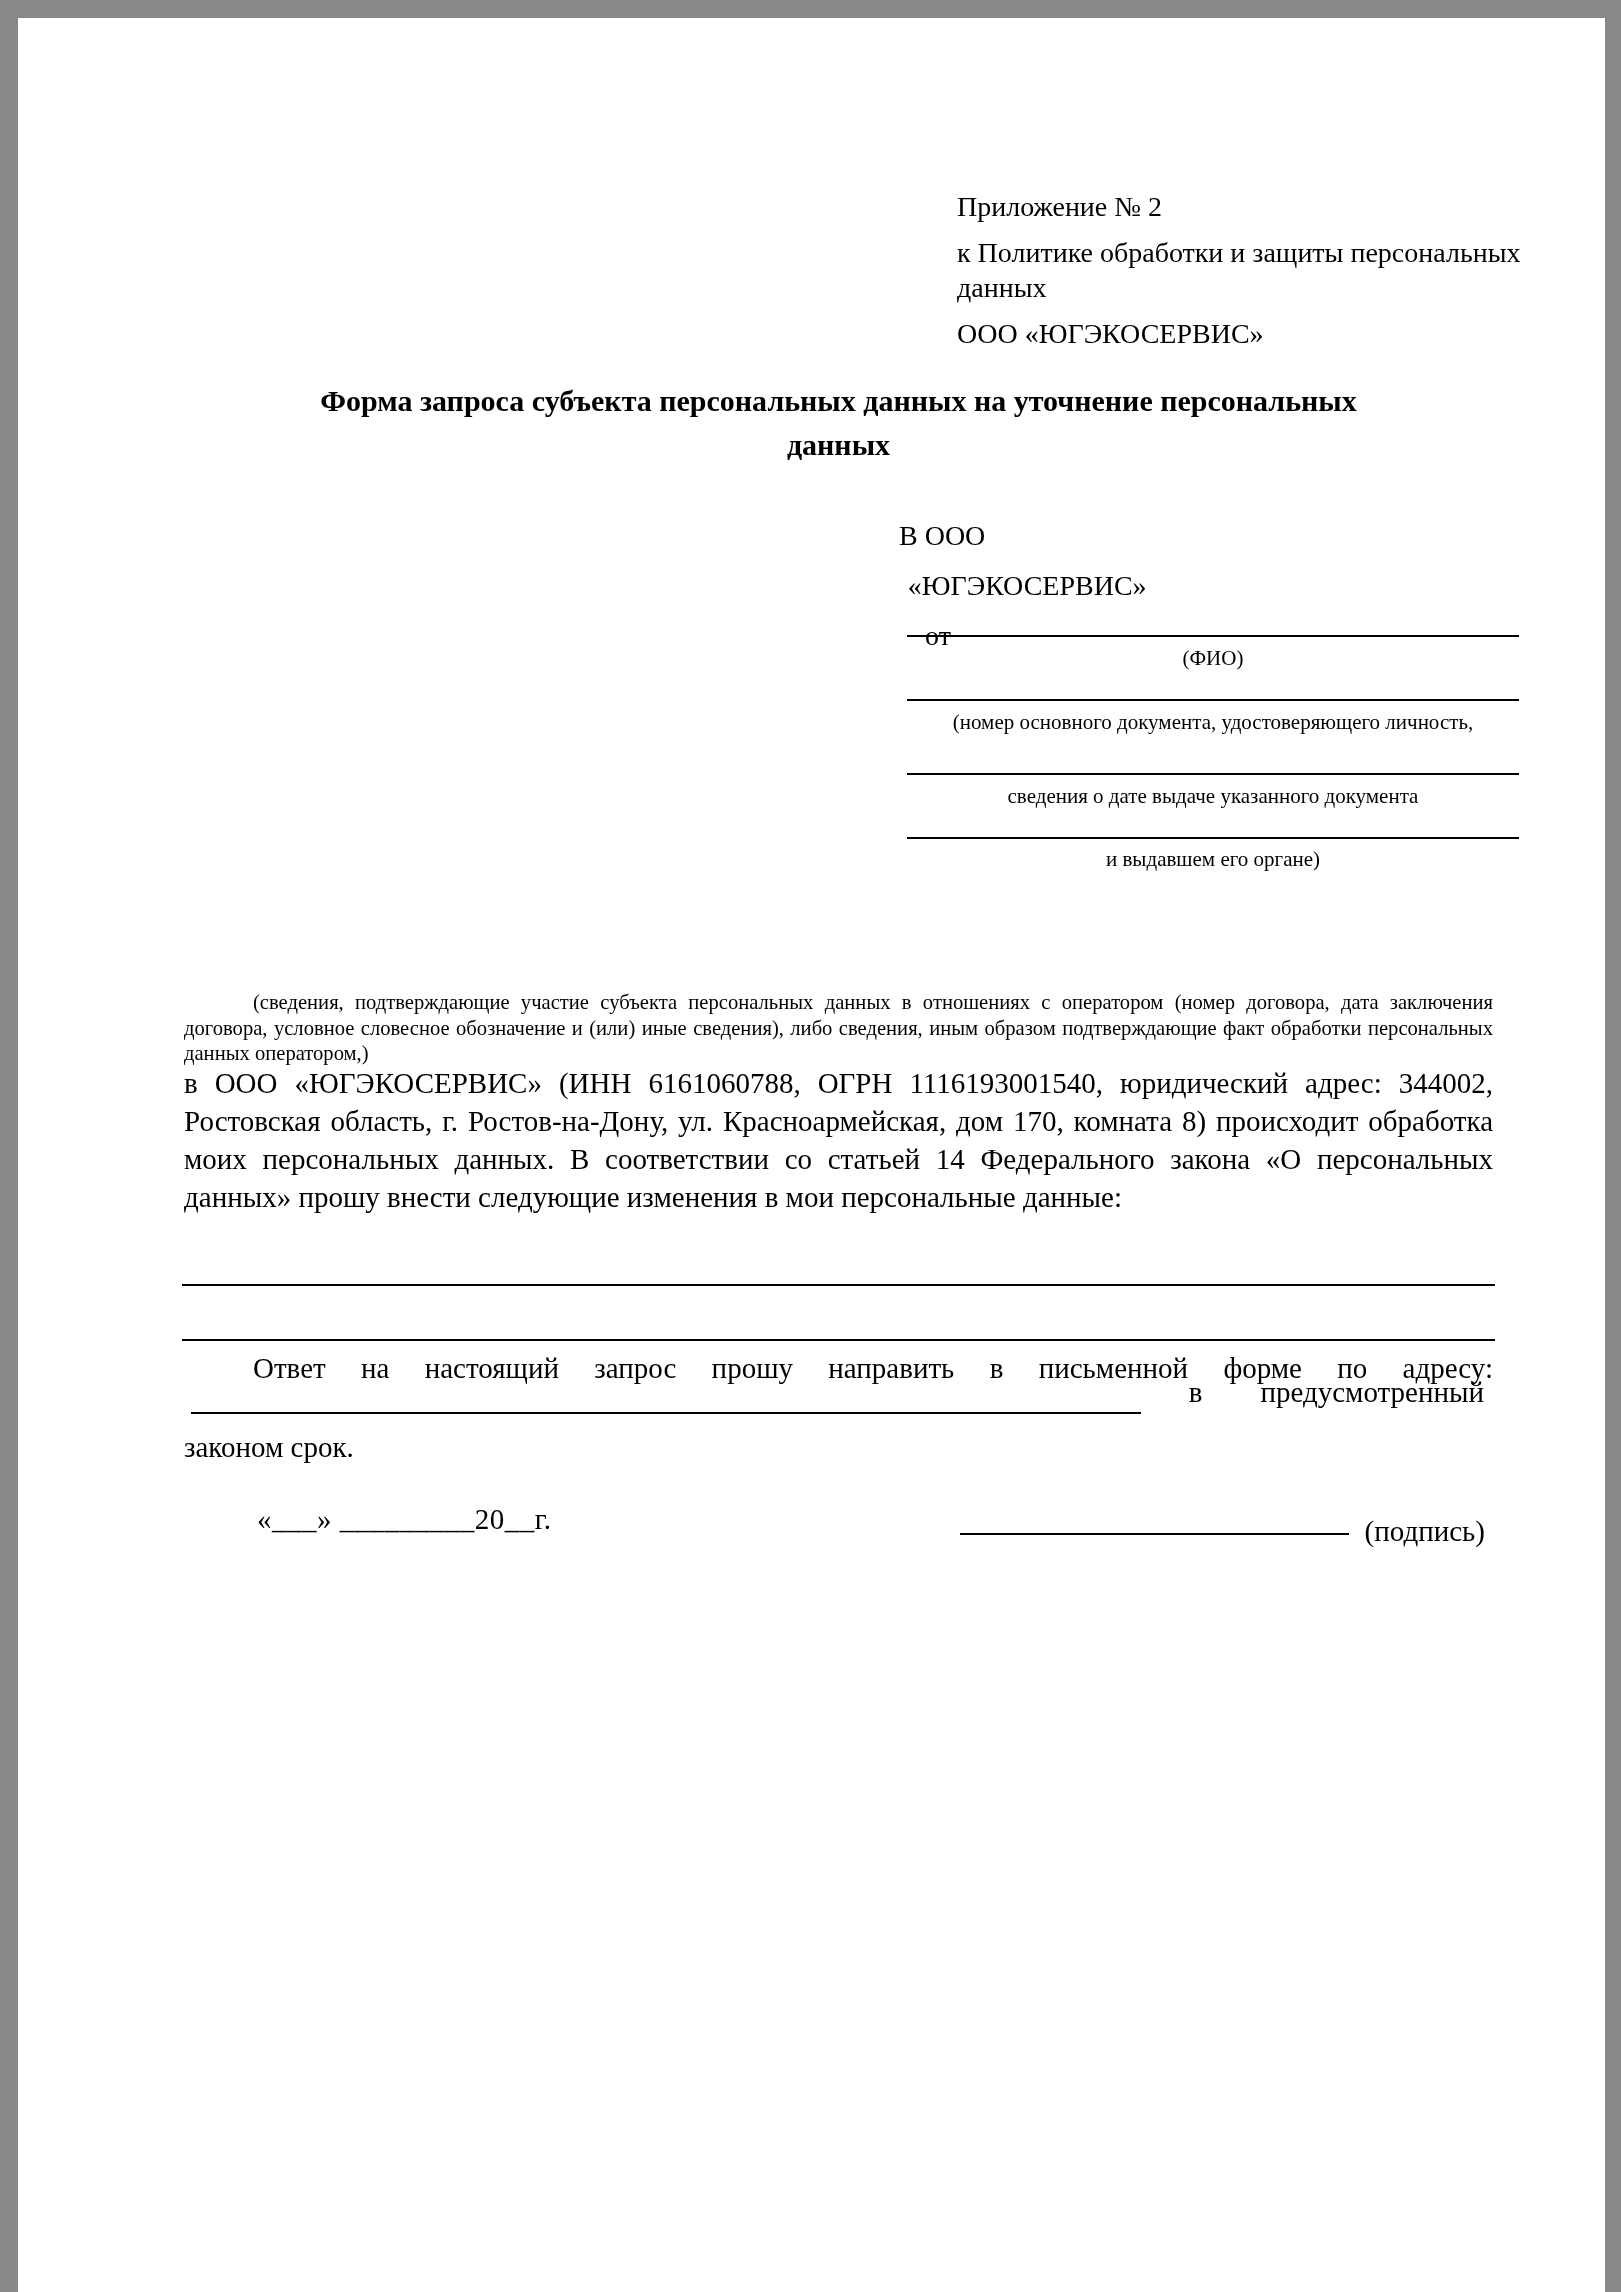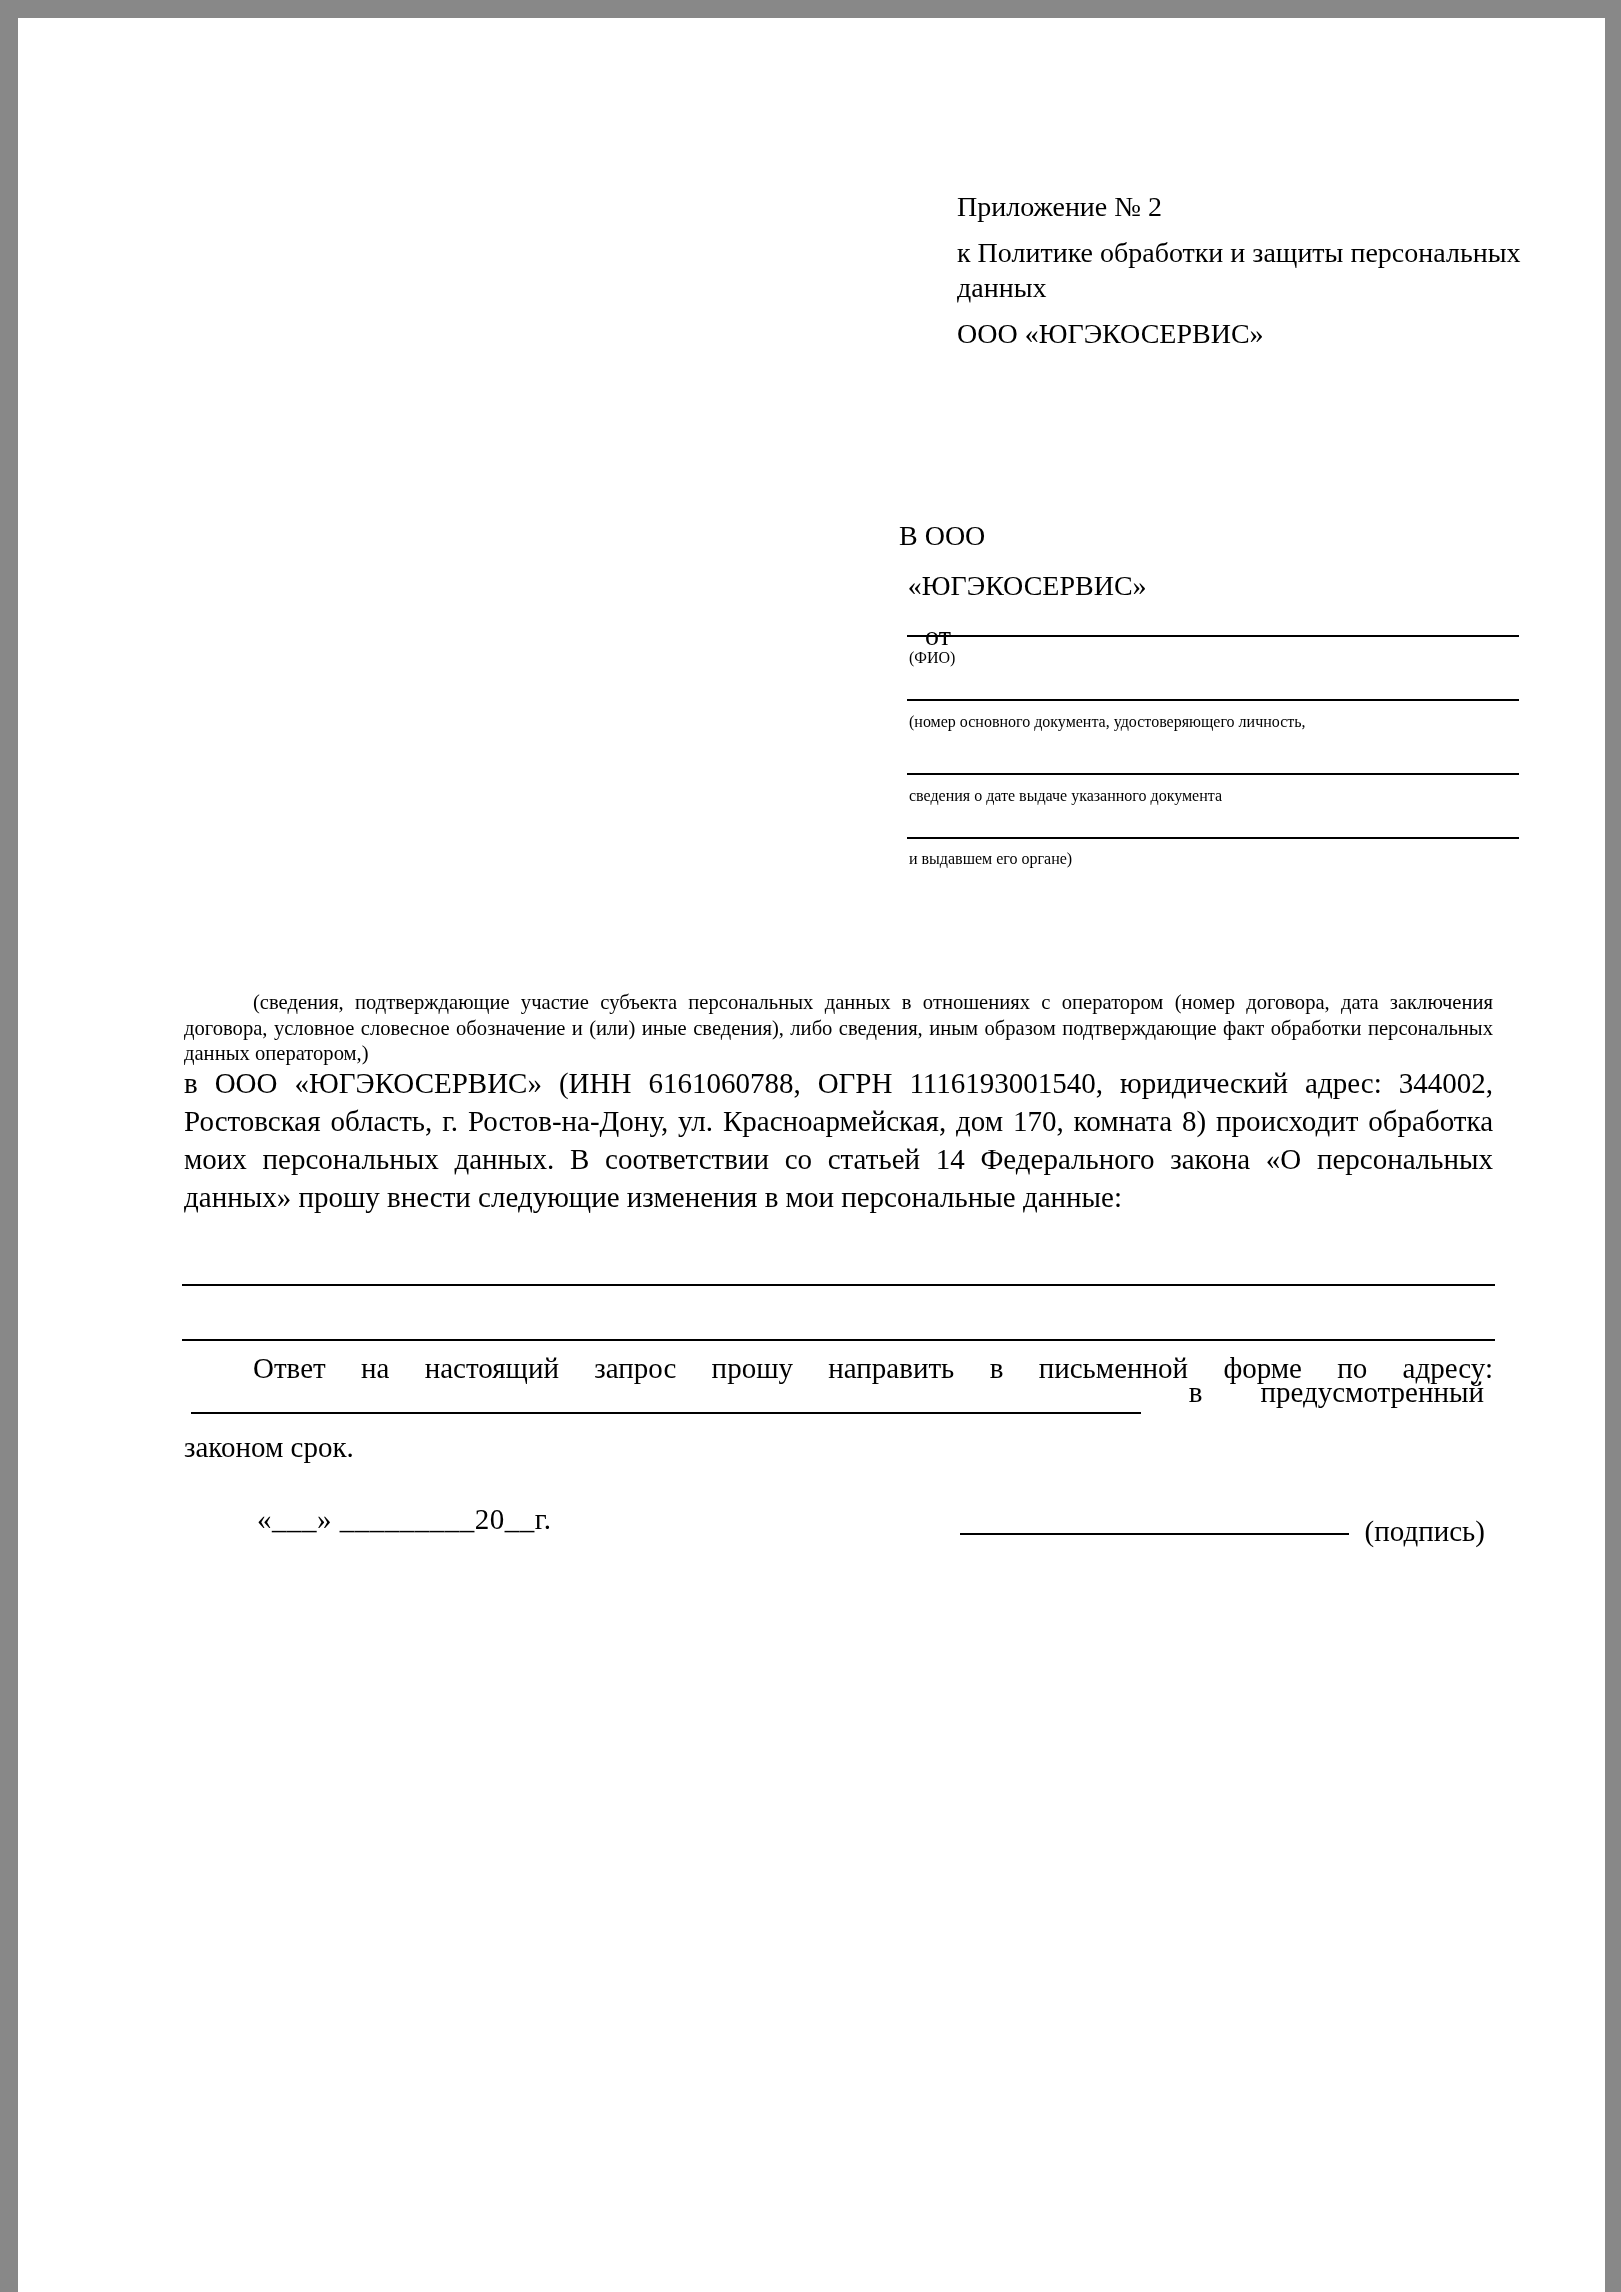--- a/index.html
+++ b/index.html
@@ -36,22 +36,22 @@
   .addressee .ind1 { margin-left: 15.7px; }
   .addressee .ind2 { margin-left: 33px; }
 
   
   .fline {
     left: 882px; width: 612px; height: 0;
     border-top: 2px solid #000;
   }
   .fcap {
     left: 882px; width: 612px;
-    text-align: left;
-    font-size: 16px; line-height: 24.5px;
+    text-align: center;
+    font-size: 21px; line-height: 24.5px;
   }
 
   
   .request-heading {
     left: 157px; top: 880px; width: 1313px;
     text-align: center; font-size: 29px;
   }
 
   
   .accordance {
@@ -110,20 +110,23 @@
 <body>
 
 <div class="page">
 
   <div class="abs annex">
     <div>Приложение № 2</div>
     <div>к Политике обработки и защиты персональных данных</div>
     <div>ООО «ЮГЭКОСЕРВИС»</div>
   </div>
 
+  <div class="abs doc-title">
+    <span>Форма запроса субъекта персональных данных на уточнение персональных данных</span>
+  </div>
 
   <div class="abs addressee">
     <div>В ООО</div>
     <div class="ind1">«ЮГЭКОСЕРВИС»</div>
     <div class="ind2">от</div>
   </div>
 
   <div class="abs fline" style="top:610px"></div>
   <div class="abs fcap" style="top:619px">(ФИО)</div>
 

